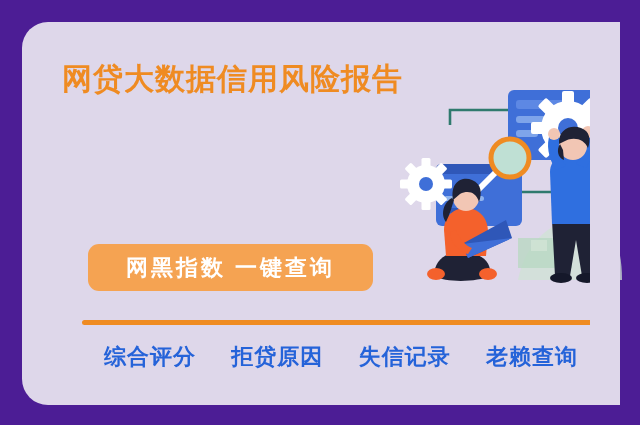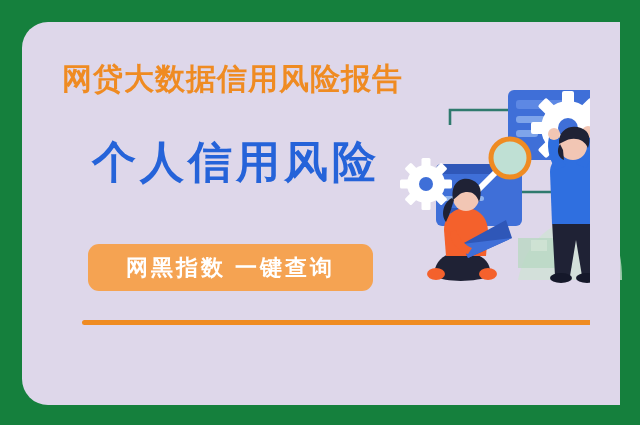--- a/index.html
+++ b/index.html
@@ -11,21 +11,21 @@
     width: 640px;
     height: 425px;
     overflow: hidden;
     font-family: "Liberation Sans", "DejaVu Sans", sans-serif;
   }
 
   #poster {
     position: relative;
     width: 640px;
     height: 425px;
-    background: #15803d;
+    background: #4c1d95;
     overflow: hidden;
   }
 
   
   #card {
     position: absolute;
     left: 22px;
     top: 22px;
     width: 598px;
     height: 383px;
@@ -132,28 +132,33 @@
 </style>
 </head>
 <body>
 
 <div id="poster">
 
   <div id="card">
 
     <div class="headline">网贷大数据信用风险报告</div>
 
-    <div class="subhead">个人信用风险</div>
 
     <div class="cta-button">
       <span>网黑指数  一键查询</span>
     </div>
 
     <div class="divider"></div>
 
+    <div class="footer-row">
+      <div class="footer-item">综合评分</div>
+      <div class="footer-item">拒贷原因</div>
+      <div class="footer-item">失信记录</div>
+      <div class="footer-item">老赖查询</div>
+    </div>
 
     <div id="illustration">
       <svg width="232" height="232" viewBox="0 0 232 232" xmlns="http://www.w3.org/2000/svg">
 
         <path d="M118 200 C 128 150, 168 132, 196 140 C 212 145, 222 165, 222 200 Z" fill="#cfe3d4" opacity="0.75"></path>
         <rect x="118" y="158" width="54" height="30" fill="#b9d8c3" opacity="0.8"></rect>
         <rect x="131" y="160" width="16" height="11" fill="#cfe3d4" opacity="0.95"></rect>
 
         <g fill="none" stroke="#2f7a6e" stroke-width="2.6">
           <path d="M50 45 L 50 30 L 132 30"></path>

